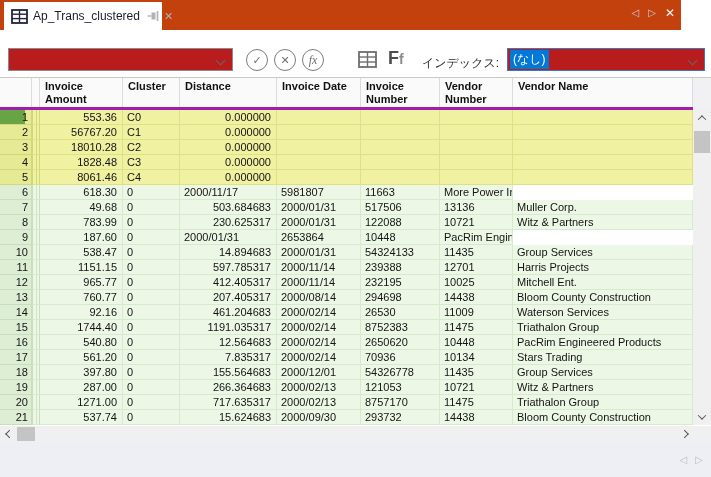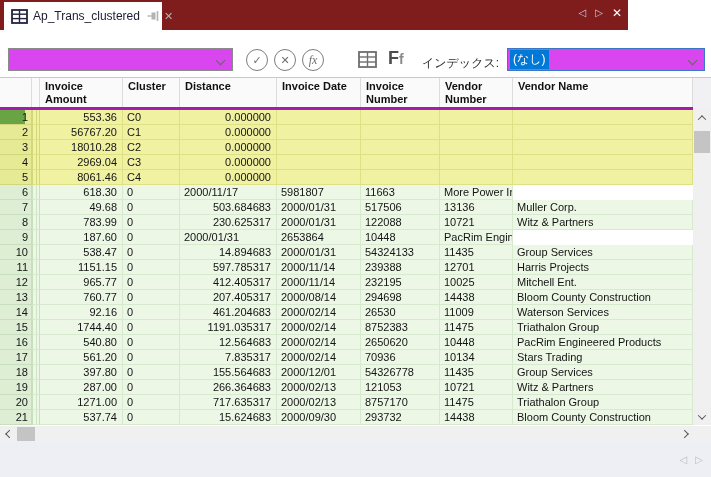--- a/index.html
+++ b/index.html
@@ -3,34 +3,34 @@
 <meta charset="utf-8">
 <style>
   * { margin:0; padding:0; box-sizing:border-box; }
   html,body { background:#dadada; }
   body { font-family:"Liberation Sans","DejaVu Sans",sans-serif; }
   .window {
     position:relative; width:711px; height:477px; background:#ffffff;
     overflow:hidden; outline:1px solid #b9bcc6;
   }
   
-  .titlebar { position:absolute; left:0; top:0; width:628px; height:30px; background:#7f1d1d; }
+  .titlebar { position:absolute; left:0; top:0; width:681px; height:30px; background:#c2410c; }
   .doc-tab {
     position:absolute; left:4px; top:2px; height:28px; width:158px; background:#ffffff;
     display:flex; align-items:center; padding:0 4px 0 7px; gap:5px;
   }
   .doc-tab .tab-label { font-size:12px; color:#1c1c2e; white-space:nowrap; }
   .tab-icons { display:flex; align-items:center; gap:4px; margin-left:2px; }
   .tb-controls { position:absolute; right:6px; top:7px; display:flex; align-items:center; gap:9px; }
   .tb-controls .navgl { color:#cfc9e6; font-size:10px; line-height:1; }
   .tb-controls .closegl { color:#ffffff; font-size:12px; line-height:1; }
   
   .toolbar { position:absolute; left:0; top:30px; width:711px; height:47px; background:#ffffff; }
   .combo {
-    position:absolute; background:#d946ef; border:1px solid #8a8a8a; height:23px;
+    position:absolute; background:#b91c1c; border:1px solid #8a8a8a; height:23px;
     display:flex; align-items:center; font-size:12px;
   }
   .combo .cv { position:absolute; right:8px; top:8px; width:7px; height:7px;
     border-right:1.4px solid #666; border-bottom:1.4px solid #666; transform:rotate(45deg); }
   .eq-combo { left:8px; top:48px; width:225px; }
   .index-combo { left:507px; top:48px; width:198px; border:1px solid #3a78c3; padding-left:2px; }
   .index-combo .sel { background:#0078d7; color:#ffffff; padding:1px 3px; font-size:12px; }
   .circle-btn {
     position:absolute; width:22px; height:22px; border:1.5px solid #7c7c7c; border-radius:50%;
     background:#fff; color:#6e6e6e; display:flex; align-items:center; justify-content:center;
@@ -201,21 +201,21 @@
         <div class="cell a-left">C2</div>
         <div class="cell a-right">0.000000</div>
         <div class="cell a-left"></div>
         <div class="cell a-left"></div>
         <div class="cell a-left"></div>
         <div class="cell a-left"></div>
       </div>
       <div class="trow grid-cols hl">
         <div class="cell rownum"><span>4</span></div>
         <div class="cell gutter"></div>
-        <div class="cell a-right">2969.04</div>
+        <div class="cell a-right">1828.48</div>
         <div class="cell a-left">C3</div>
         <div class="cell a-right">0.000000</div>
         <div class="cell a-left"></div>
         <div class="cell a-left"></div>
         <div class="cell a-left"></div>
         <div class="cell a-left"></div>
       </div>
       <div class="trow grid-cols hl">
         <div class="cell rownum"><span>5</span></div>
         <div class="cell gutter"></div>

